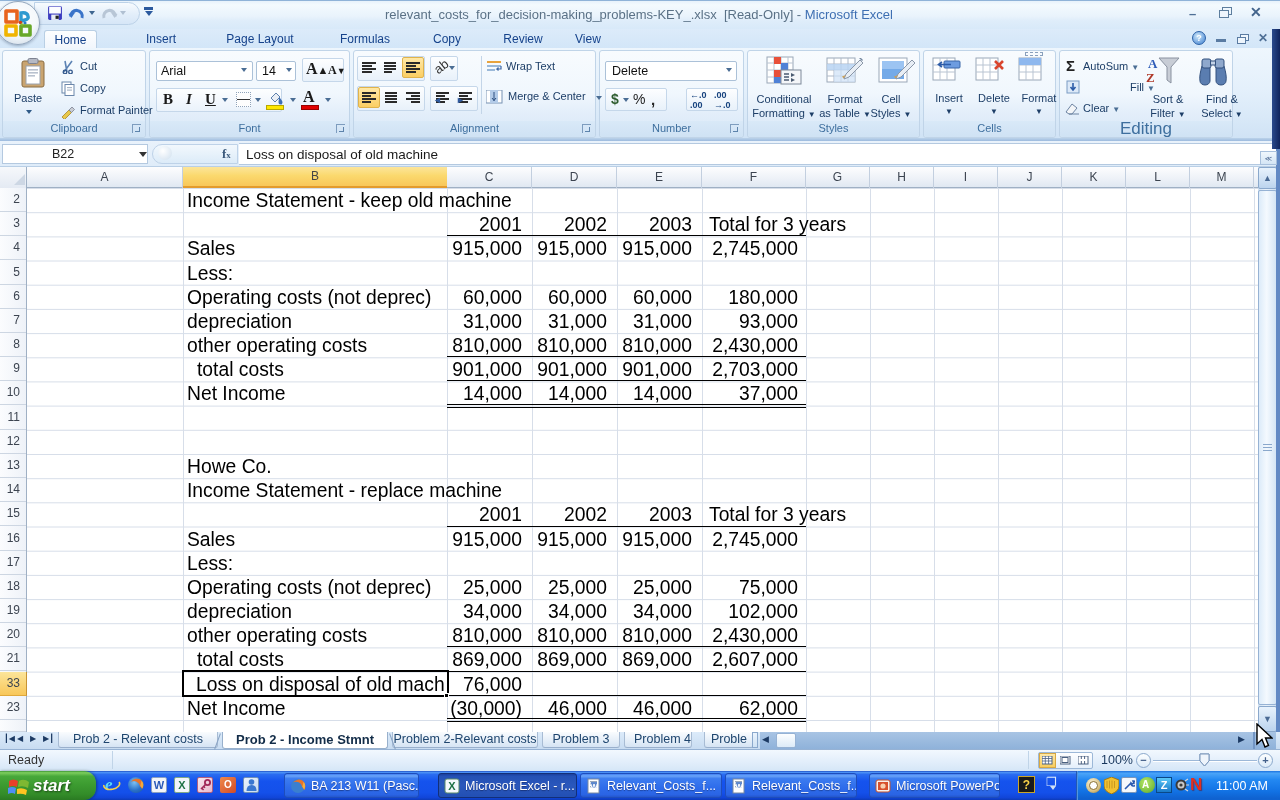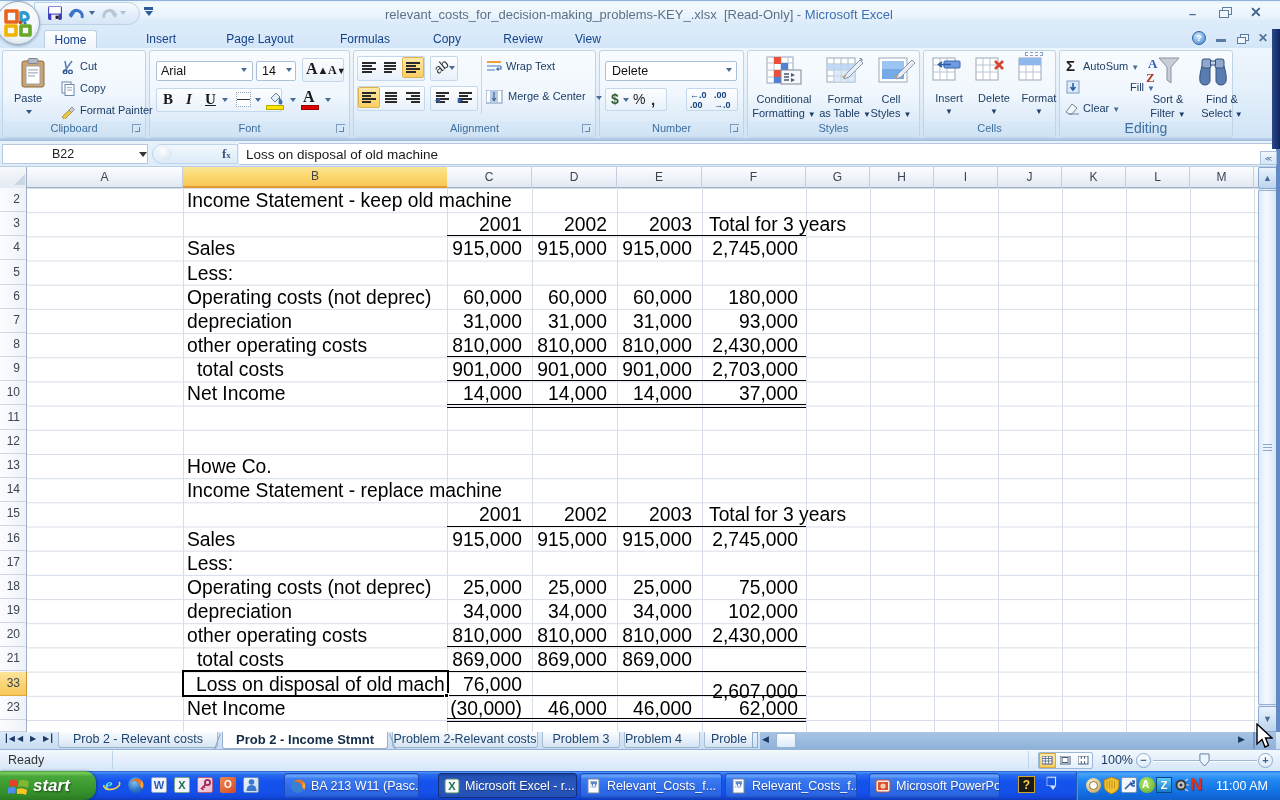--- a/index.html
+++ b/index.html
@@ -61,21 +61,21 @@
 <div class="a" style="left:150px;top:121px;width:199px;height:16px;border-radius:0 0 3px 3px;background:linear-gradient(180deg,#d9e9f8,#cfe2f4);text-align:center;font-size:11px;color:#3e6f9e;line-height:15px">Font</div>
 <div class="a" style="left:353px;top:50px;width:243px;height:88px;border:1px solid #c0d4e8;border-radius:3px;background:linear-gradient(180deg,#f8fbfe 0%,#f0f7fd 50%,#e3eefa 72%,#d8e8f7 100%)"></div>
 <div class="a" style="left:354px;top:121px;width:241px;height:16px;border-radius:0 0 3px 3px;background:linear-gradient(180deg,#d9e9f8,#cfe2f4);text-align:center;font-size:11px;color:#3e6f9e;line-height:15px">Alignment</div>
 <div class="a" style="left:599px;top:50px;width:145px;height:88px;border:1px solid #c0d4e8;border-radius:3px;background:linear-gradient(180deg,#f8fbfe 0%,#f0f7fd 50%,#e3eefa 72%,#d8e8f7 100%)"></div>
 <div class="a" style="left:600px;top:121px;width:143px;height:16px;border-radius:0 0 3px 3px;background:linear-gradient(180deg,#d9e9f8,#cfe2f4);text-align:center;font-size:11px;color:#3e6f9e;line-height:15px">Number</div>
 <div class="a" style="left:747px;top:50px;width:173px;height:88px;border:1px solid #c0d4e8;border-radius:3px;background:linear-gradient(180deg,#f8fbfe 0%,#f0f7fd 50%,#e3eefa 72%,#d8e8f7 100%)"></div>
 <div class="a" style="left:748px;top:121px;width:171px;height:16px;border-radius:0 0 3px 3px;background:linear-gradient(180deg,#d9e9f8,#cfe2f4);text-align:center;font-size:11px;color:#3e6f9e;line-height:15px">Styles</div>
 <div class="a" style="left:923px;top:50px;width:133px;height:88px;border:1px solid #c0d4e8;border-radius:3px;background:linear-gradient(180deg,#f8fbfe 0%,#f0f7fd 50%,#e3eefa 72%,#d8e8f7 100%)"></div>
 <div class="a" style="left:924px;top:121px;width:131px;height:16px;border-radius:0 0 3px 3px;background:linear-gradient(180deg,#d9e9f8,#cfe2f4);text-align:center;font-size:11px;color:#3e6f9e;line-height:15px">Cells</div>
 <div class="a" style="left:1059px;top:50px;width:174px;height:88px;border:1px solid #c0d4e8;border-radius:3px;background:linear-gradient(180deg,#f8fbfe 0%,#f0f7fd 50%,#e3eefa 72%,#d8e8f7 100%)"></div>
-<div class="a" style="left:1060px;top:121px;width:172px;height:16px;border-radius:0 0 3px 3px;background:linear-gradient(180deg,#d9e9f8,#cfe2f4);text-align:center;font-size:14px;color:#3e6f9e;line-height:15px">Editing</div>
+<div class="a" style="left:1060px;top:121px;width:172px;height:16px;border-radius:0 0 3px 3px;background:linear-gradient(180deg,#d9e9f8,#cfe2f4);text-align:center;font-size:17px;color:#3e6f9e;line-height:15px">Editing</div>
 <div class="a" style="left:132px;top:124px;width:9px;height:9px;border-left:1px solid #7d9cbe;border-top:1px solid #7d9cbe"></div>
 <div class="a" style="left:135px;top:127px;width:5px;height:5px;border-right:1px solid #5d83ab;border-bottom:1px solid #5d83ab"></div>
 <div class="a" style="left:336px;top:124px;width:9px;height:9px;border-left:1px solid #7d9cbe;border-top:1px solid #7d9cbe"></div>
 <div class="a" style="left:339px;top:127px;width:5px;height:5px;border-right:1px solid #5d83ab;border-bottom:1px solid #5d83ab"></div>
 <div class="a" style="left:582px;top:124px;width:9px;height:9px;border-left:1px solid #7d9cbe;border-top:1px solid #7d9cbe"></div>
 <div class="a" style="left:585px;top:127px;width:5px;height:5px;border-right:1px solid #5d83ab;border-bottom:1px solid #5d83ab"></div>
 <div class="a" style="left:730px;top:124px;width:9px;height:9px;border-left:1px solid #7d9cbe;border-top:1px solid #7d9cbe"></div>
 <div class="a" style="left:733px;top:127px;width:5px;height:5px;border-right:1px solid #5d83ab;border-bottom:1px solid #5d83ab"></div>
 
 <div class="a" style="left:10px;top:55px;width:46px;height:63px;border:1px solid transparent"></div>
@@ -457,21 +457,21 @@
 <div class="a txt" style="left:598px;top:600px;width:200px;height:23px;line-height:23px;font-size:19.3px;color:#000;text-align:right">102,000</div>
 <div class="a txt" style="left:187px;top:624px;height:23px;line-height:23px;font-size:19.3px;color:#000">other operating costs</div>
 <div class="a txt" style="left:322px;top:624px;width:200px;height:23px;line-height:23px;font-size:19.3px;color:#000;text-align:right">810,000</div>
 <div class="a txt" style="left:407px;top:624px;width:200px;height:23px;line-height:23px;font-size:19.3px;color:#000;text-align:right">810,000</div>
 <div class="a txt" style="left:492px;top:624px;width:200px;height:23px;line-height:23px;font-size:19.3px;color:#000;text-align:right">810,000</div>
 <div class="a txt" style="left:598px;top:624px;width:200px;height:23px;line-height:23px;font-size:19.3px;color:#000;text-align:right">2,430,000</div>
 <div class="a txt" style="left:197px;top:648px;height:23px;line-height:23px;font-size:19.3px;color:#000">total costs</div>
 <div class="a txt" style="left:322px;top:648px;width:200px;height:23px;line-height:23px;font-size:19.3px;color:#000;text-align:right">869,000</div>
 <div class="a txt" style="left:407px;top:648px;width:200px;height:23px;line-height:23px;font-size:19.3px;color:#000;text-align:right">869,000</div>
 <div class="a txt" style="left:492px;top:648px;width:200px;height:23px;line-height:23px;font-size:19.3px;color:#000;text-align:right">869,000</div>
-<div class="a txt" style="left:598px;top:680px;width:200px;height:23px;line-height:23px;font-size:19.3px;color:#000;text-align:right">2,607,000</div>
+<div class="a txt" style="left:598px;top:648px;width:200px;height:23px;line-height:23px;font-size:19.3px;color:#000;text-align:right">2,607,000</div>
 <div class="a txt" style="left:196px;top:673px;height:23px;line-height:23px;font-size:19.3px;color:#000;width:250px;overflow:hidden">Loss on disposal of old mach</div>
 <div class="a txt" style="left:322px;top:673px;width:200px;height:23px;line-height:23px;font-size:19.3px;color:#000;text-align:right">76,000</div>
 <div class="a txt" style="left:187px;top:697px;height:23px;line-height:23px;font-size:19.3px;color:#000">Net Income</div>
 <div class="a txt" style="left:322px;top:697px;width:200px;height:23px;line-height:23px;font-size:19.3px;color:#000;text-align:right">(30,000)</div>
 <div class="a txt" style="left:407px;top:697px;width:200px;height:23px;line-height:23px;font-size:19.3px;color:#000;text-align:right">46,000</div>
 <div class="a txt" style="left:492px;top:697px;width:200px;height:23px;line-height:23px;font-size:19.3px;color:#000;text-align:right">46,000</div>
 <div class="a txt" style="left:598px;top:697px;width:200px;height:23px;line-height:23px;font-size:19.3px;color:#000;text-align:right">62,000</div>
 <div class="a" style="left:447px;top:235px;width:359px;height:1px;background:#000"></div>
 <div class="a" style="left:447px;top:356px;width:359px;height:1px;background:#000"></div>
 <div class="a" style="left:447px;top:380px;width:359px;height:1px;background:#000"></div>
@@ -505,21 +505,21 @@
 <div class="a" style="left:4px;top:734px;font-size:8px;color:#1c3a63">┃◀</div>
 <div class="a" style="left:17px;top:734px;font-size:8px;color:#1c3a63">◀</div>
 <div class="a" style="left:30px;top:734px;font-size:8px;color:#1c3a63">▶</div>
 <div class="a" style="left:43px;top:734px;font-size:8px;color:#1c3a63">▶┃</div>
 <div class="a" style="left:58px;top:732px;width:160px;height:16px;background:linear-gradient(180deg,#fafcfe,#d5e4f4);border-left:1px solid #a8bcd4;border-right:1px solid #a8bcd4;border-bottom:1px solid #9ab0cc;border-radius:0 0 3px 3px;text-align:center;font-size:12.5px;color:#1e456e;line-height:15px;overflow:hidden">Prob 2 - Relevant costs</div>
 <div class="a" style="left:222px;top:732px;width:166px;height:17px;background:#fff;border-left:1px solid #98b0cc;border-right:1px solid #98b0cc;border-bottom:1px solid #98b0cc;border-radius:0 0 3px 3px;text-align:center;font-size:13px;font-weight:bold;color:#122c48;line-height:15px;z-index:3">Prob 2 - Income Stmnt</div>
 <div class="a" style="left:217px;top:733px;width:1px;height:17px;background:#8aa4c4;transform:rotate(20deg);z-index:4"></div>
 <div class="a" style="left:392px;top:733px;width:1px;height:17px;background:#8aa4c4;transform:rotate(-20deg);z-index:4"></div>
 <div class="a" style="left:392px;top:732px;width:146px;height:16px;background:linear-gradient(180deg,#fafcfe,#d5e4f4);border-left:1px solid #a8bcd4;border-right:1px solid #a8bcd4;border-bottom:1px solid #9ab0cc;border-radius:0 0 3px 3px;text-align:center;font-size:12.5px;color:#1e456e;line-height:15px;overflow:hidden">Problem 2-Relevant costs</div>
 <div class="a" style="left:542px;top:732px;width:78px;height:16px;background:linear-gradient(180deg,#fafcfe,#d5e4f4);border-left:1px solid #a8bcd4;border-right:1px solid #a8bcd4;border-bottom:1px solid #9ab0cc;border-radius:0 0 3px 3px;text-align:center;font-size:12.5px;color:#1e456e;line-height:15px;overflow:hidden">Problem 3</div>
-<div class="a" style="left:624px;top:732px;width:76px;height:16px;background:linear-gradient(180deg,#fafcfe,#d5e4f4);border-left:1px solid #a8bcd4;border-right:1px solid #a8bcd4;border-bottom:1px solid #9ab0cc;border-radius:0 0 3px 3px;text-align:left;font-size:12.5px;color:#1e456e;line-height:15px;overflow:hidden">Problem 4</div>
+<div class="a" style="left:624px;top:732px;width:68px;height:16px;background:linear-gradient(180deg,#fafcfe,#d5e4f4);border-left:1px solid #a8bcd4;border-right:1px solid #a8bcd4;border-bottom:1px solid #9ab0cc;border-radius:0 0 3px 3px;text-align:right;font-size:12.5px;color:#1e456e;line-height:15px;overflow:hidden">Problem 4</div>
 <div class="a" style="left:704px;top:732px;width:50px;height:16px;background:linear-gradient(180deg,#fafcfe,#d5e4f4);border-left:1px solid #a8bcd4;border-right:1px solid #a8bcd4;border-bottom:1px solid #9ab0cc;border-radius:0 0 3px 3px;text-align:center;font-size:12.5px;color:#1e456e;line-height:15px;overflow:hidden">Proble</div>
 
 <div class="a" style="left:752px;top:732px;width:6px;height:16px;background:linear-gradient(180deg,#eaf3fc,#cfe2f4);border:1px solid #8aa8cc"></div>
 <div class="a" style="left:760px;top:732px;width:516px;height:17px;background:linear-gradient(180deg,#a8c4e4,#8fb2da)"></div>
 <div class="a" style="left:762px;top:734px;font-size:9px;color:#1c3a63">◀</div>
 <div class="a" style="left:776px;top:733px;width:20px;height:15px;background:linear-gradient(180deg,#fdfeff,#dcebf8);border:1px solid #96b2d4;border-radius:2px"></div>
 <div class="a" style="left:1238px;top:734px;font-size:9px;color:#1c3a63">▶</div>
 <div class="a" style="left:1253px;top:732px;width:2px;height:17px;background:#7396c4"></div>
 
 <div class="a" style="left:0;top:749px;width:1280px;height:22px;background:linear-gradient(180deg,#f2f8fe 0%,#e4effb 50%,#d5e6f7 100%);border-top:1px solid #96b2d4"></div>

